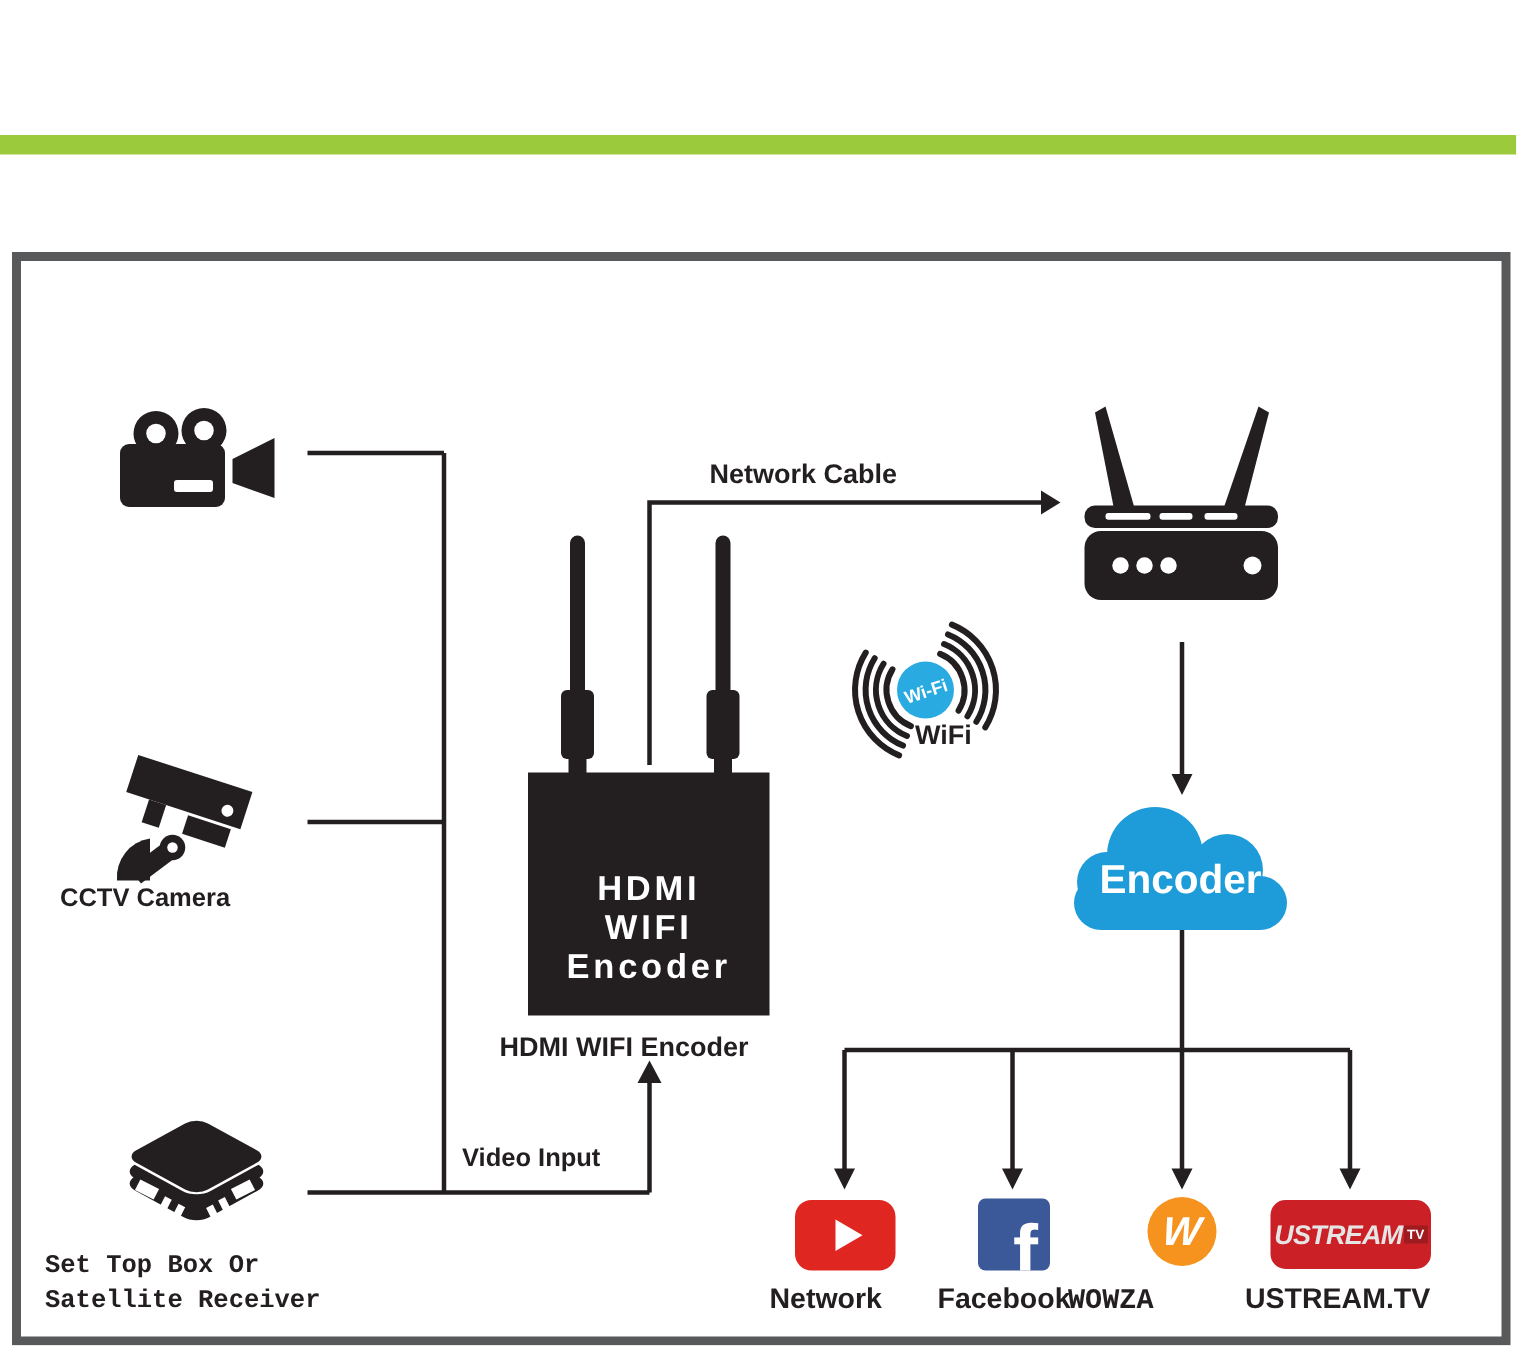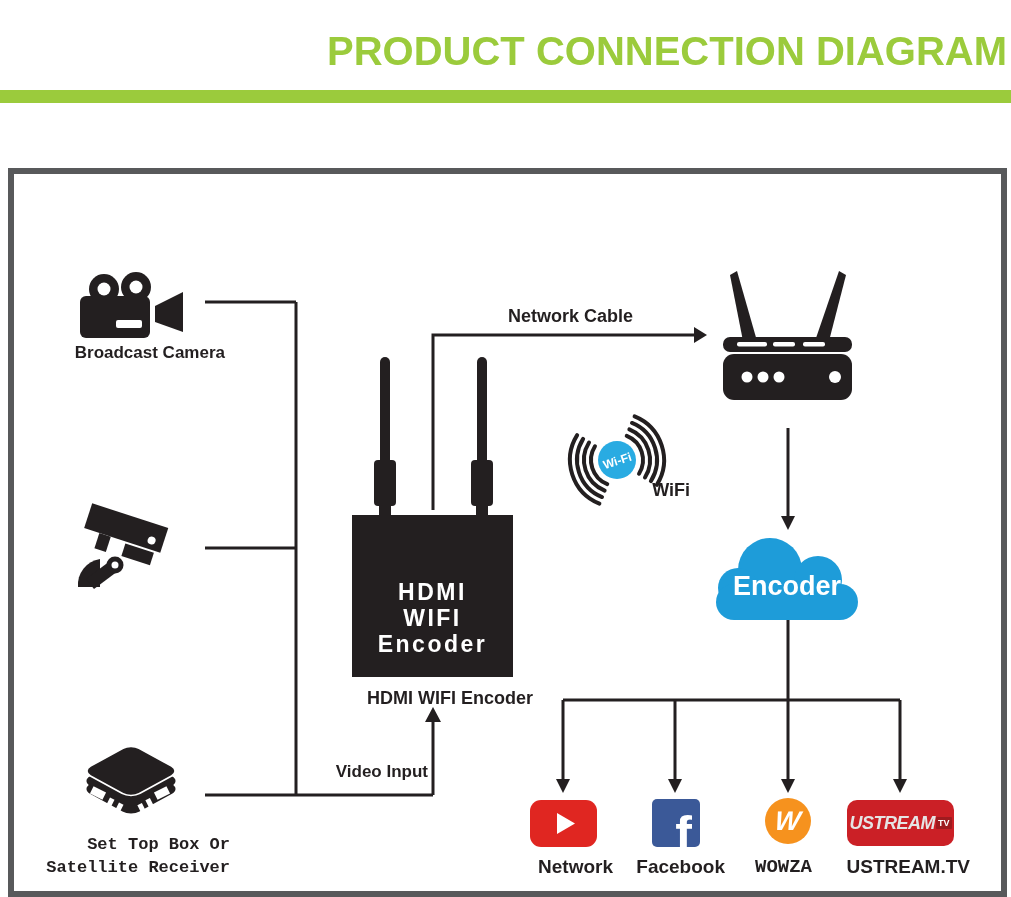--- a/index.html
+++ b/index.html
@@ -1,21 +1,21 @@
 <!DOCTYPE html>
 <html><head>
 <meta charset="utf-8">
 <style>
   html,body{margin:0;padding:0;background:#ffffff;}
   #page{
     position:relative;width:1011px;height:897px;background:#ffffff;overflow:hidden;
     font-family:"Liberation Sans",sans-serif;color:#231F20;
   }
   .label{
-    position:absolute;font-weight:bold;color:#231F20;text-align:right;
+    position:absolute;font-weight:bold;color:#231F20;text-align:left;
     font-size:17px;line-height:22px;white-space:nowrap;
   }
   .prewrap{white-space:pre-line;}
   #page-title{
     position:absolute;top:31px;right:4px;font-size:40px;font-weight:bold;
     color:#9BCB3C;letter-spacing:0px;white-space:nowrap;line-height:1;
   }
   #green-bar{position:absolute;left:0;top:90px;width:1011px;height:13px;background:#9BCB3C;}
   #frame{
     position:absolute;left:8px;top:168px;width:987px;height:717px;
@@ -63,21 +63,20 @@
     color:#ffffff;background:#9E1B1F;font-weight:bold;font-size:9px;
     padding:1px 2px;margin-left:1px;border-radius:1px;
   }
   .dest-label{font-size:19px;top:856px;}
 </style>
 </head>
 <body>
 
 <div id="page">
 
-  <div id="page-title">PRODUCT CONNECTION DIAGRAM</div>
   <div id="green-bar"></div>
 
   <div id="frame"></div>
 
   <svg id="connectors" width="1011" height="897" viewBox="0 0 1011 897">
     <g stroke="#231F20" stroke-width="3" fill="none">
       <g>
         <path d="M205 302 H296 M205 548 H296 M296 302 V795 M205 795 H433"></path>
       </g>
       <g>
@@ -116,37 +115,37 @@
     <g fill="#231F20">
       <circle cx="46" cy="31" r="15"></circle>
       <circle cx="78" cy="29" r="15"></circle>
       <rect x="22" y="38" width="70" height="42" rx="6"></rect>
       <polygon points="97,48 125,34 125,74 97,64"></polygon>
     </g>
     <circle cx="46" cy="31" r="6.5" fill="#ffffff"></circle>
     <circle cx="78" cy="29" r="6.5" fill="#ffffff"></circle>
     <rect x="58" y="62" width="26" height="8" rx="2" fill="#ffffff"></rect>
   </svg>
-  <div class="label" style="left:40px;top:342px;width:185px;">Broadcast Camera</div>
 
   <svg class="icon-svg" style="left:70px;top:505px;" width="115" height="85">
     <path d="M30 54 A26 26 0 0 0 8 82 L30 82 Z" fill="#231F20"></path>
     <polygon points="16,74 40,56 48,66 24,84" fill="#231F20"></polygon>
     <g transform="rotate(18 55 30)" fill="#231F20">
       <rect x="14" y="10" width="80" height="26"></rect>
       <rect x="58" y="38" width="30" height="13"></rect>
       <rect x="30" y="36" width="12" height="16"></rect>
     </g>
     <circle cx="45" cy="60" r="8.5" fill="#231F20"></circle>
     <circle cx="45" cy="60" r="3.5" fill="#ffffff"></circle>
     <circle cx="137" cy="27" r="4" transform="rotate(18 55 30)" fill="#ffffff"></circle>
     <g transform="rotate(18 55 30)">
       <circle cx="82" cy="27" r="4" fill="#ffffff"></circle>
     </g>
   </svg>
+  <div class="label" style="left:40px;top:588px;width:185px;">CCTV Camera</div>
 
   <svg class="icon-svg" style="left:75px;top:743px;" width="112" height="85">
     <g fill="#231F20">
       <g transform="translate(56,46)">
           <rect x="-35" y="-35" width="70" height="70" rx="12" transform="scale(1,0.55) rotate(45)"></rect>
         </g>
       <g transform="translate(56,38)">
           <rect x="-35" y="-35" width="70" height="70" rx="12" transform="scale(1,0.55) rotate(45)"></rect>
         </g>
     </g>

